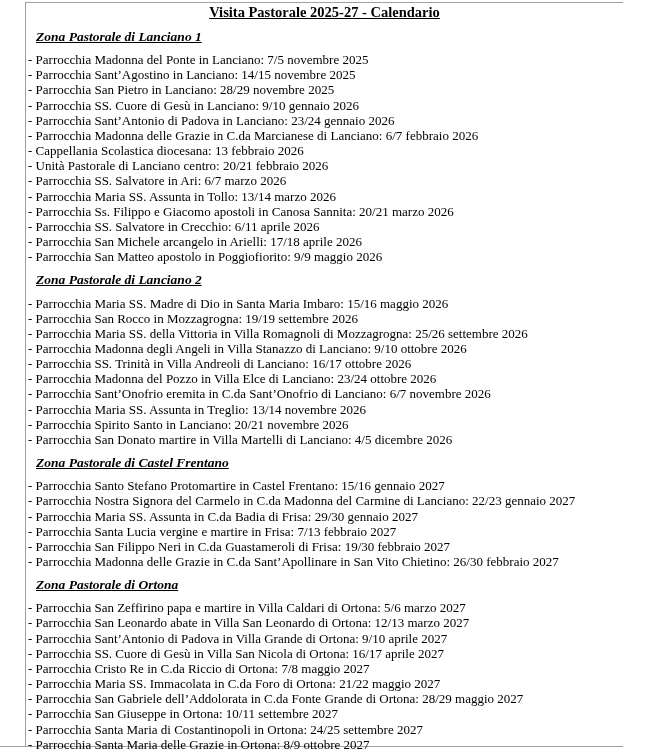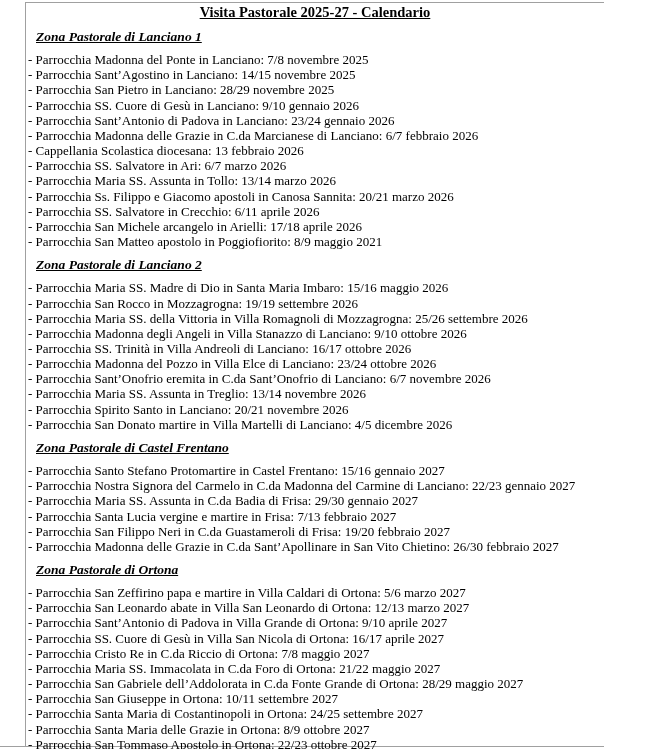--- a/index.html
+++ b/index.html
@@ -10,20 +10,21 @@
     height: 749px;
     font-family: "Liberation Serif", serif;
     color: #000000;
     overflow: hidden;
   }
   .page {
     position: relative;
     width: 604px;
     height: 749px;
     background: #ffffff;
+    padding-left: 19px;
   }
   
   .frame-top {
     position: absolute;
     top: 2px; left: 25px; right: 0;
     height: 1px;
     background: #a0a0a0;
   }
   .frame-left {
     position: absolute;
@@ -73,51 +74,52 @@
   <div class="frame-top"></div>
   <div class="frame-left"></div>
   <div class="frame-bottom"></div>
 
   <div class="content">
     <h1 class="doc-title">Visita Pastorale 2025-27 - Calendario</h1>
     <div id="sections-root">
   <section class="zone">
     <h2 class="zone-heading">Zona Pastorale di Lanciano 1</h2>
     <div class="zone-items">
-  <div class="entry">- Parrocchia Madonna del Ponte in Lanciano: 7/8 novembre 2025</div>
+  <div class="entry">- Parrocchia Madonna del Ponte in Lanciano: 7/5 novembre 2025</div>
 
   <div class="entry">- Parrocchia Sant’Agostino in Lanciano: 14/15 novembre 2025</div>
 
   <div class="entry">- Parrocchia San Pietro in Lanciano: 28/29 novembre 2025</div>
 
   <div class="entry">- Parrocchia SS. Cuore di Gesù in Lanciano: 9/10 gennaio 2026</div>
 
   <div class="entry">- Parrocchia Sant’Antonio di Padova in Lanciano: 23/24 gennaio 2026</div>
 
   <div class="entry">- Parrocchia Madonna delle Grazie in C.da Marcianese di Lanciano: 6/7 febbraio 2026</div>
 
   <div class="entry">- Cappellania Scolastica diocesana: 13 febbraio 2026</div>
 
 
+  <div class="entry">- Unità Pastorale di Lanciano centro: 20/21 febbraio 2026</div>
 </div>
   </section>
 
   <section class="zone">
     <div class="zone-items">
   <div class="entry">- Parrocchia SS. Salvatore in Ari: 6/7 marzo 2026</div>
 
   <div class="entry">- Parrocchia Maria SS. Assunta in Tollo: 13/14 marzo 2026</div>
 
   <div class="entry">- Parrocchia Ss. Filippo e Giacomo apostoli in Canosa Sannita: 20/21 marzo 2026</div>
 
   <div class="entry">- Parrocchia SS. Salvatore in Crecchio: 6/11 aprile 2026</div>
 
   <div class="entry">- Parrocchia San Michele arcangelo in Arielli: 17/18 aprile 2026</div>
 
-  <div class="entry">- Parrocchia San Matteo apostolo in Poggiofiorito: 8/9 maggio 2021</div>
+  <div class="entry">- Parrocchia San Matteo apostolo in Poggiofiorito: 9/9 maggio 2026</div>
 </div>
   </section>
 
   <section class="zone">
     <h2 class="zone-heading">Zona Pastorale di Lanciano 2</h2>
     <div class="zone-items">
   <div class="entry">- Parrocchia Maria SS. Madre di Dio in Santa Maria Imbaro: 15/16 maggio 2026</div>
 
   <div class="entry">- Parrocchia San Rocco in Mozzagrogna: 19/19 settembre 2026</div>
 
@@ -143,21 +145,21 @@
     <h2 class="zone-heading">Zona Pastorale di Castel Frentano</h2>
     <div class="zone-items">
   <div class="entry">- Parrocchia Santo Stefano Protomartire in Castel Frentano: 15/16 gennaio 2027</div>
 
   <div class="entry">- Parrocchia Nostra Signora del Carmelo in C.da Madonna del Carmine di Lanciano: 22/23 gennaio 2027</div>
 
   <div class="entry">- Parrocchia Maria SS. Assunta in C.da Badia di Frisa: 29/30 gennaio 2027</div>
 
   <div class="entry">- Parrocchia Santa Lucia vergine e martire in Frisa: 7/13 febbraio 2027</div>
 
-  <div class="entry">- Parrocchia San Filippo Neri in C.da Guastameroli di Frisa: 19/20 febbraio 2027</div>
+  <div class="entry">- Parrocchia San Filippo Neri in C.da Guastameroli di Frisa: 19/30 febbraio 2027</div>
 
   <div class="entry">- Parrocchia Madonna delle Grazie in C.da Sant’Apollinare in San Vito Chietino: 26/30 febbraio 2027</div>
 </div>
   </section>
 
   <section class="zone">
     <h2 class="zone-heading">Zona Pastorale di Ortona</h2>
     <div class="zone-items">
   <div class="entry">- Parrocchia San Zeffirino papa e martire in Villa Caldari di Ortona: 5/6 marzo 2027</div>
 

